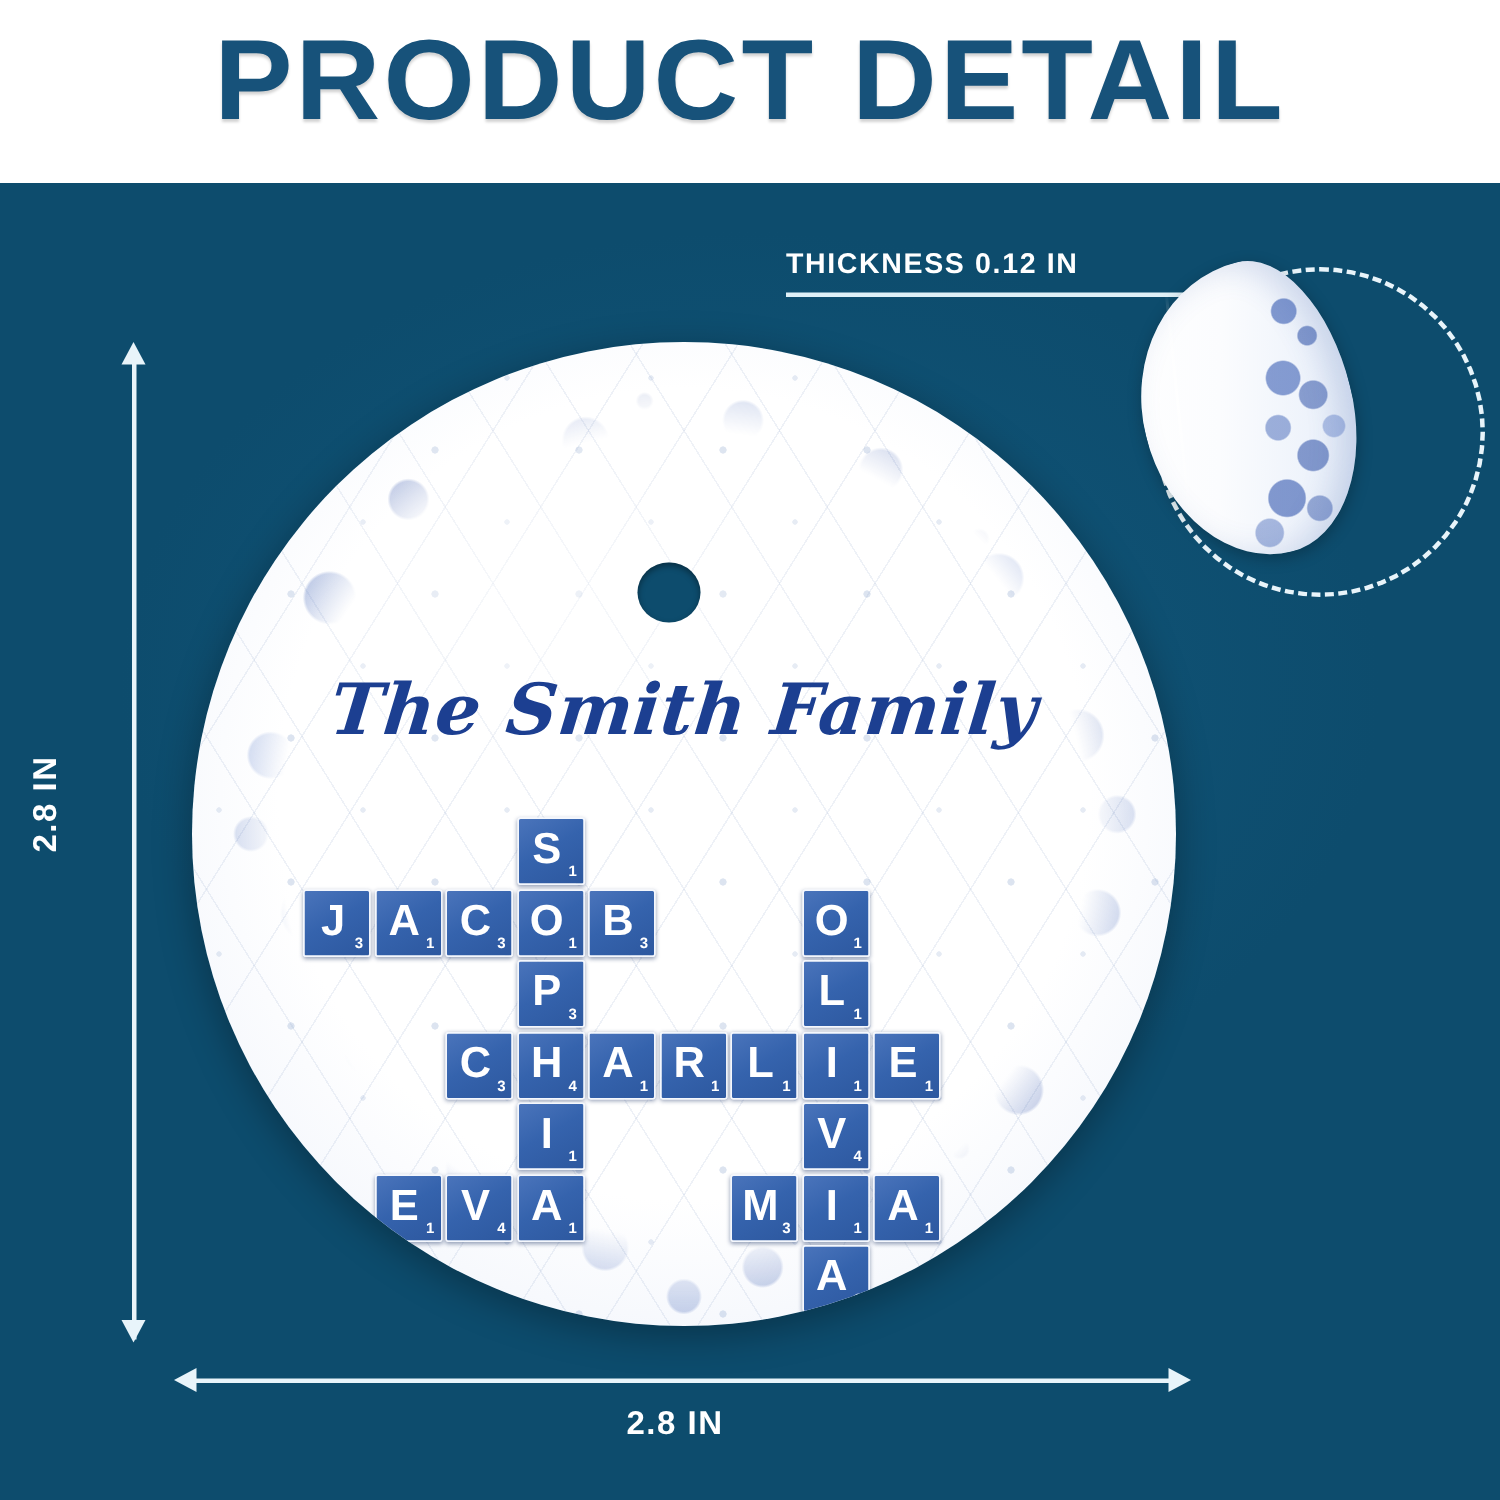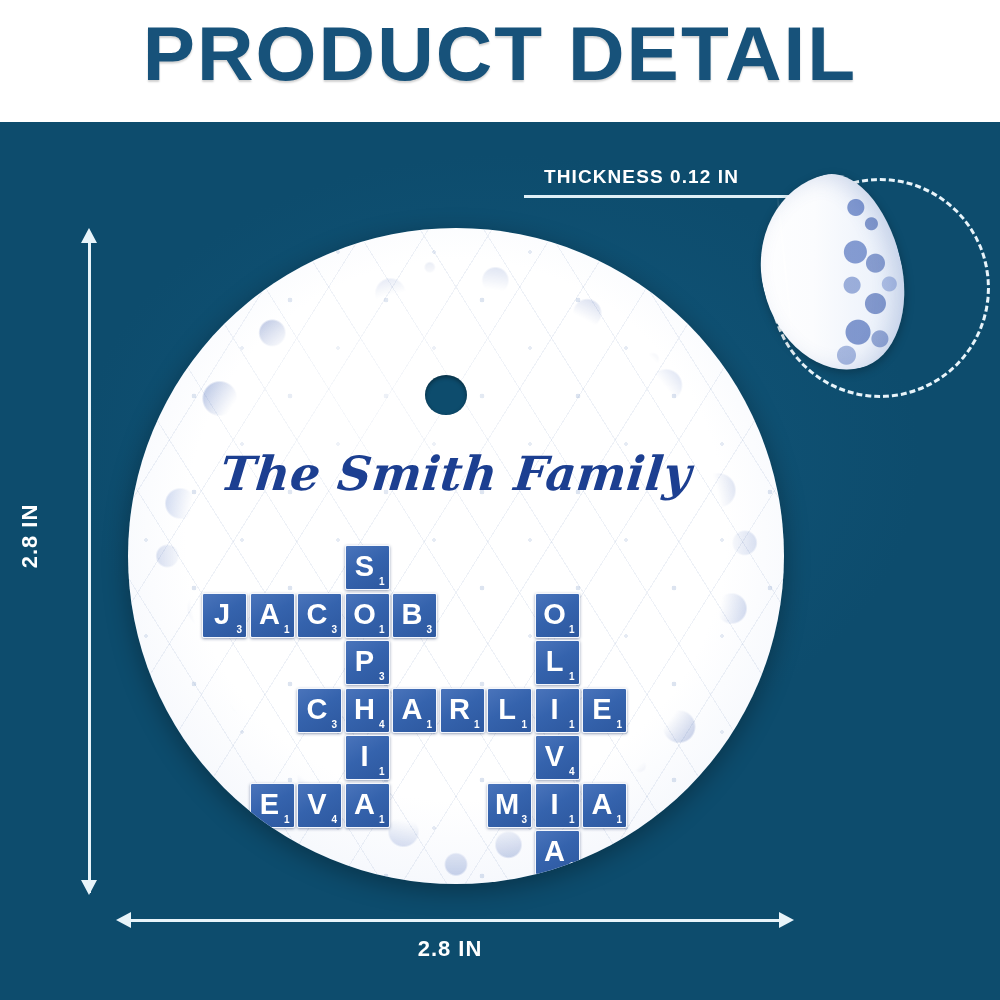--- a/index.html
+++ b/index.html
@@ -40,21 +40,21 @@
     background:#0d4c6d;
     background-image:radial-gradient(ellipse 60% 50% at 50% 38%, #12587c 0%, #0d4c6d 70%);
   }
 
   
   #thickness-callout{
     position:absolute; left:524px; top:38px; width:300px;
   }
   #thickness-label{
     font-size:19px; font-weight:bold; color:#ffffff;
-    letter-spacing:1.1px; white-space:nowrap;margin-left:20px;
+    letter-spacing:1.1px; white-space:nowrap;
   }
   #thickness-underline{
     margin-top:7px; width:282px; height:3px; background:#dff0f7;
   }
 
   
   #thickness-inset{
     position:absolute; left:762px; top:42px; width:236px; height:236px;
   }
   #dashed-circle{

